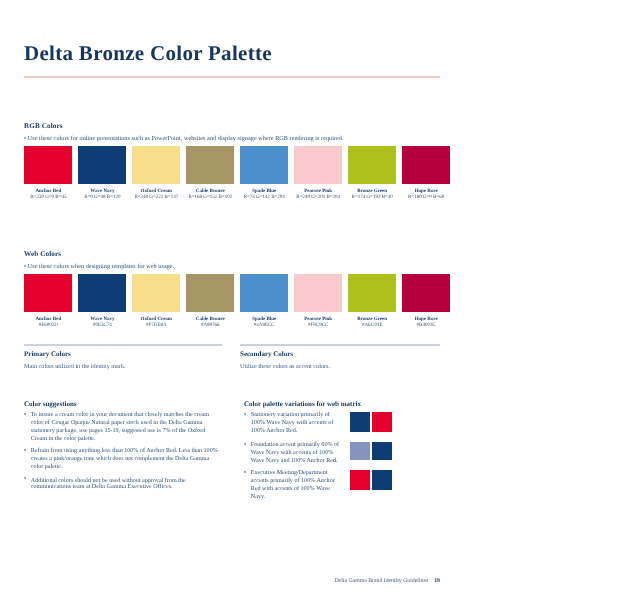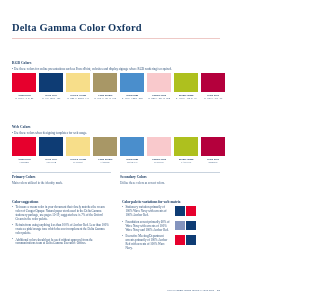--- a/index.html
+++ b/index.html
@@ -208,21 +208,21 @@
   .footer .pg {
     font-weight: bold;
     color: #14365f;
   }
 </style>
 </head>
 <body>
 
 <div class="page">
 
-  <div class="title">Delta Gamma Color Oxford</div>
+  <div class="title">Delta Bronze Color Palette</div>
   <div class="title-rule"></div>
 
   <div class="sec-head" style="left:12px; top:61px;">RGB Colors</div>
   <div class="sec-note" style="left:12px; top:67px;">• Use these colors for online presentations such as PowerPoint, websites and display signage where RGB rendering is required.</div>
 
   <div class="swatch-row" id="rgb-row" style="top:73px;">
       <div class="swatch-cell">
         <span class="swatch-chip" style="background: rgb(230, 0, 45);"></span>
         <div class="swatch-label">
           <span class="nm">Anchor Red</span>

